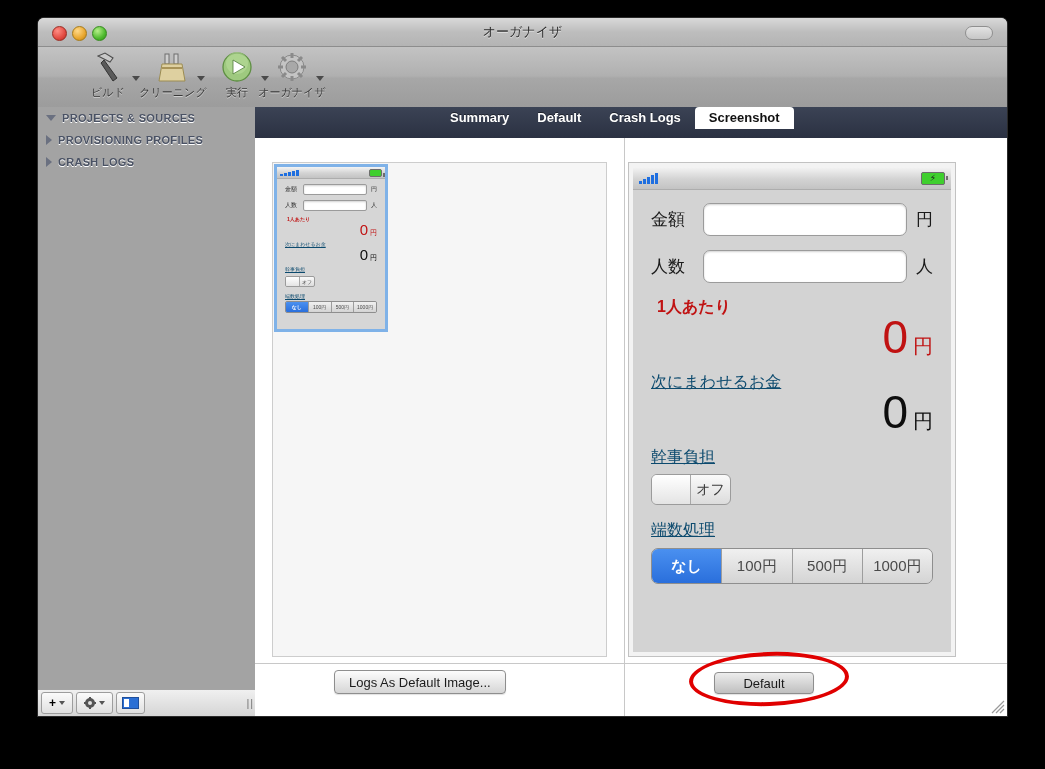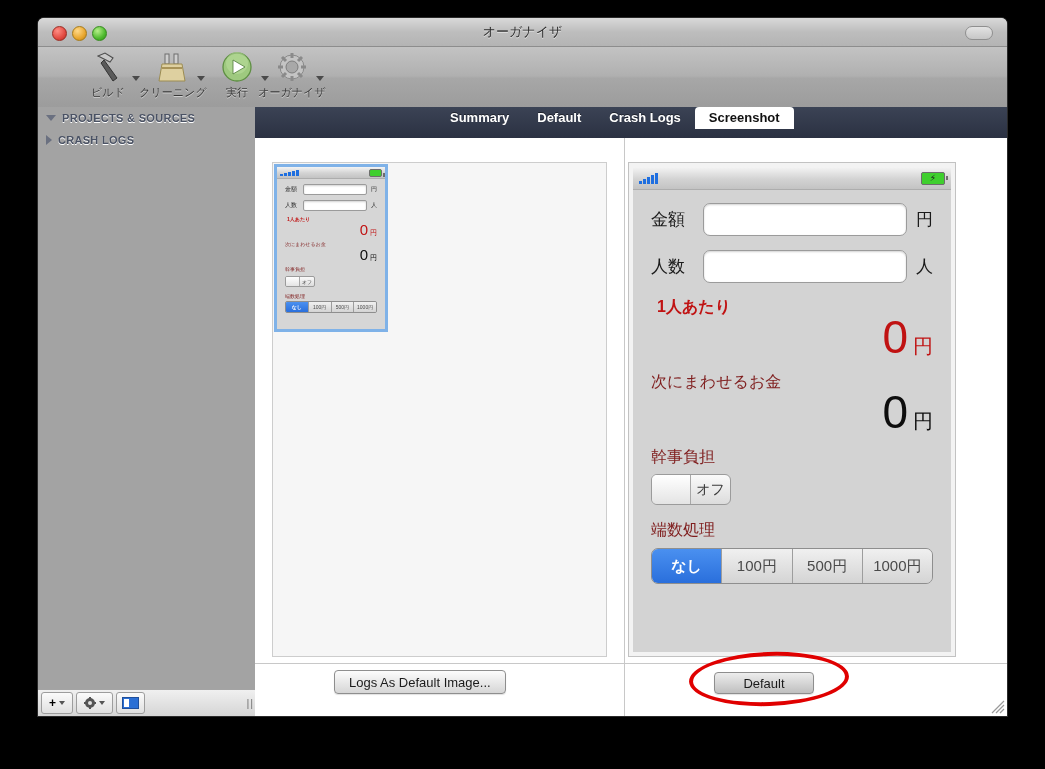--- a/index.html
+++ b/index.html
@@ -89,21 +89,21 @@
   .flabel{font-size:17px;color:#1a1a1a;width:52px;}
   .finput{flex:1;height:31px;background:#fff;border:1px solid #9b9b9b;border-radius:7px;
     box-shadow:inset 0 1px 2px rgba(0,0,0,.18);}
   .funit{font-size:17px;color:#1a1a1a;width:26px;text-align:right;}
   .redhead{color:#c01212;font-size:16px;font-weight:bold;margin:10px 0 0 6px;}
   .bigrow{display:flex;align-items:baseline;justify-content:flex-end;margin-top:-4px;}
   .bignum{font-size:46px;line-height:1;}
   .bigunit{font-size:20px;margin-left:5px;}
   .red{color:#c01212;}
   .blk{color:#0d0d0d;}
-  .sect{font-size:16px;color:#7f1d1d;margin-top:12px;}
+  .sect{font-size:16px;color:#0c4a6e;margin-top:12px;text-decoration:underline;}
   .toggle{margin-top:6px;display:inline-flex;width:78px;height:29px;border:1px solid #9b9b9b;border-radius:6px;
     overflow:hidden;background:linear-gradient(to bottom,#fafafa,#dcdcdc);}
   .knob{width:38px;background:linear-gradient(to bottom,#ffffff,#e4e4e4);border-right:1px solid #a8a8a8;}
   .toff{flex:1;display:flex;align-items:center;justify-content:center;font-size:14px;color:#3a3a3a;}
   .seg{margin-top:7px;display:flex;height:34px;border:1px solid #8e8e8e;border-radius:7px;overflow:hidden;}
   .segb{flex:1;display:flex;align-items:center;justify-content:center;font-size:15px;
     background:linear-gradient(to bottom,#f0f0f0,#d4d4d4);color:#4a4a4a;border-left:1px solid #9d9d9d;}
   .segb:first-child{border-left:none;}
   .segb.sel{background:linear-gradient(to bottom,#4a90f0,#2a6fdc);color:#fff;font-weight:bold;}
 
@@ -186,20 +186,24 @@
     </div>
   </div>
 
   <div id="body">
 
     <div id="sidebar">
       <div id="sidelist">
         <div class="grp">
           <span class="tri open"></span>
           <span>PROJECTS &amp; SOURCES</span>
+        </div>
+        <div class="grp">
+          <span class="tri closed"></span>
+          <span>PROVISIONING PROFILES</span>
         </div>
         <div class="grp">
           <span class="tri closed"></span>
           <span>CRASH LOGS</span>
         </div>
       </div>
 
       <div id="sidebottom">
         <div class="sbtn">
           <span style="font-weight:bold;">+</span>

